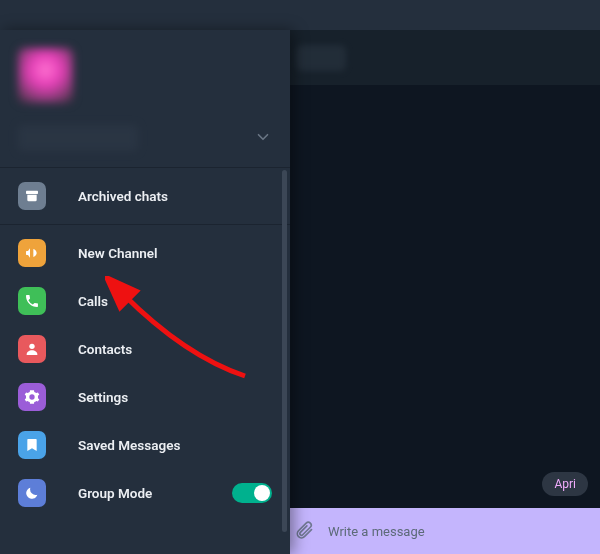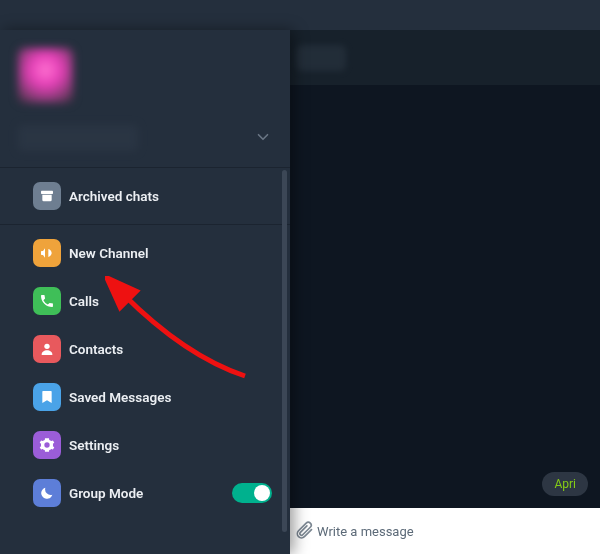--- a/index.html
+++ b/index.html
@@ -34,32 +34,32 @@
   }
   .chat-body {
     position:absolute; left:0; right:0;
     top:55px; bottom:46px;
     background:#0e1621;
   }
   .date-pill {
     position: absolute;
     right: 12px; bottom: 12px;
     background: rgba(51,60,73,.85);
-    color:#84cc16;
+    color:#f0abfc;
     padding: 5px 12px;
     font-size: 12px;
     border-radius: 14px;
   }
   .composer {
     position:absolute; left:0; right:0; bottom:0;
     height: 46px;
-    background:#ffffff;
+    background:#c4b5fd;
     display:flex; align-items:center;
     padding: 0 14px;
-    gap: 3px;
+    gap: 14px;
     color:#5c6a78;
   }
   .composer .clip-icon { flex:0 0 auto; opacity:.8; }
   .composer .placeholder { font-size: 13px; }
   .sidebar {
     position:absolute; left:0; top:30px; bottom:0;
     width: 290px;
     background:#242f3d;
     display:flex; flex-direction:column;
     box-shadow: 4px 0 14px rgba(0,0,0,.4);
@@ -86,26 +86,25 @@
     width: 120px; height: 26px;
     background:#2f3a49; border-radius:4px;
     filter: blur(4px); opacity:.55;
   }
   .chev { opacity:.7; }
   .divider { height:1px; background:#1b2430; }
   .menu { padding: 4px 0; }
   .item {
     display:flex; align-items:center;
     padding: 10px 18px;
-    gap: 8px;
+    gap: 32px;
     cursor: pointer;
     color:#eceff3;
     font-weight:600;
     font-size:13.5px;
-    margin-left:15px;
   }
   .iconbox {
     width: 28px; height: 28px;
     border-radius: 7px;
     display:flex; align-items:center; justify-content:center;
     flex-shrink:0;
   }
   .iconbox svg { width:16px; height:16px; }
   .spacer { flex:1; }
   .toggle {
@@ -205,35 +204,35 @@
       <span class="iconbox" style="background:#e8595d">
         <svg viewBox="0 0 24 24" fill="#fff">
             <circle cx="12" cy="8" r="4"></circle>
             <path d="M4 20c0-3.3 3.6-6 8-6s8 2.7 8 6v1H4v-1z"></path>
           </svg>
       </span>
       <span>Contacts</span>
     </div>
 
     <div class="item">
+      <span class="iconbox" style="background:#9b5dd8">
+        <svg viewBox="0 0 24 24" fill="#fff">
+            <path d="M12 8a4 4 0 100 8 4 4 0 000-8zm9 4c0 .6-.06 1.2-.17 1.77l2.1 1.64-2 3.46-2.48-1a8.9 8.9 0 01-3.07 1.78L15 22h-6l-.38-2.35a8.9 8.9 0 01-3.07-1.78l-2.48 1-2-3.46 2.1-1.64A9.2 9.2 0 013 12c0-.6.06-1.2.17-1.77L1.07 8.6l2-3.46 2.48 1a8.9 8.9 0 013.07-1.78L9 2h6l.38 2.35a8.9 8.9 0 013.07 1.78l2.48-1 2 3.46-2.1 1.64c.11.57.17 1.17.17 1.77z"></path>
+          </svg>
+      </span>
+      <span>Settings</span>
+    </div>
+
+    <div class="item">
       <span class="iconbox" style="background:#4aa3e8">
         <svg viewBox="0 0 24 24" fill="#fff">
             <path d="M6 3h12a1 1 0 011 1v17l-7-4-7 4V4a1 1 0 011-1z"></path>
           </svg>
       </span>
       <span>Saved Messages</span>
-    </div>
-
-    <div class="item">
-      <span class="iconbox" style="background:#9b5dd8">
-        <svg viewBox="0 0 24 24" fill="#fff">
-            <path d="M12 8a4 4 0 100 8 4 4 0 000-8zm9 4c0 .6-.06 1.2-.17 1.77l2.1 1.64-2 3.46-2.48-1a8.9 8.9 0 01-3.07 1.78L15 22h-6l-.38-2.35a8.9 8.9 0 01-3.07-1.78l-2.48 1-2-3.46 2.1-1.64A9.2 9.2 0 013 12c0-.6.06-1.2.17-1.77L1.07 8.6l2-3.46 2.48 1a8.9 8.9 0 013.07-1.78L9 2h6l.38 2.35a8.9 8.9 0 013.07 1.78l2.48-1 2 3.46-2.1 1.64c.11.57.17 1.17.17 1.77z"></path>
-          </svg>
-      </span>
-      <span>Settings</span>
     </div>
 
     <div class="item">
       <span class="iconbox" style="background:#5d7ed8">
         <svg viewBox="0 0 24 24" fill="#fff">
             <path d="M20 14.5A8.5 8.5 0 019.5 4 8.5 8.5 0 1020 14.5z"></path>
           </svg>
       </span>
       <span>Group Mode</span>
       <span class="spacer"></span>

